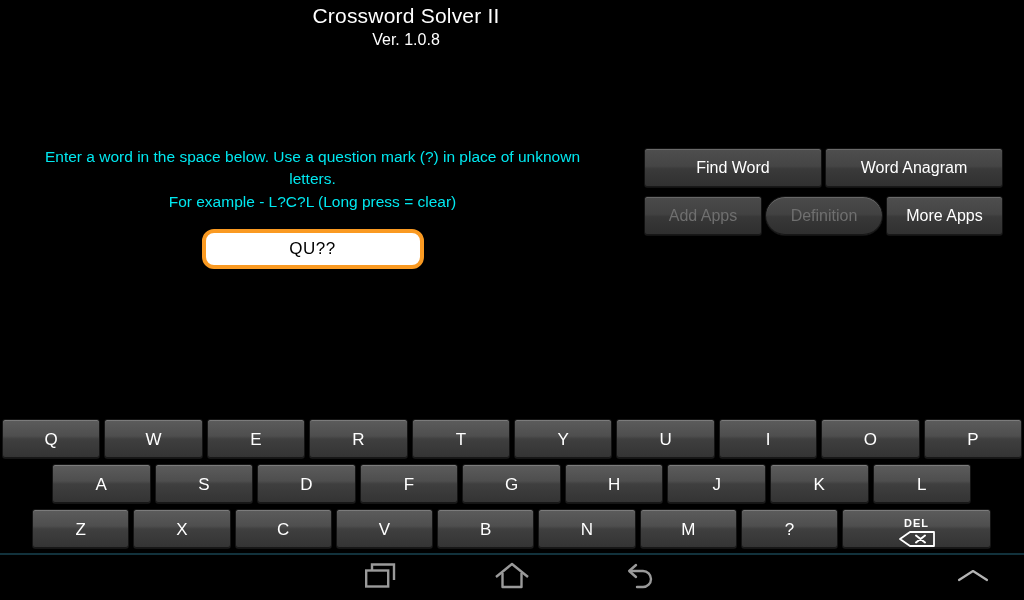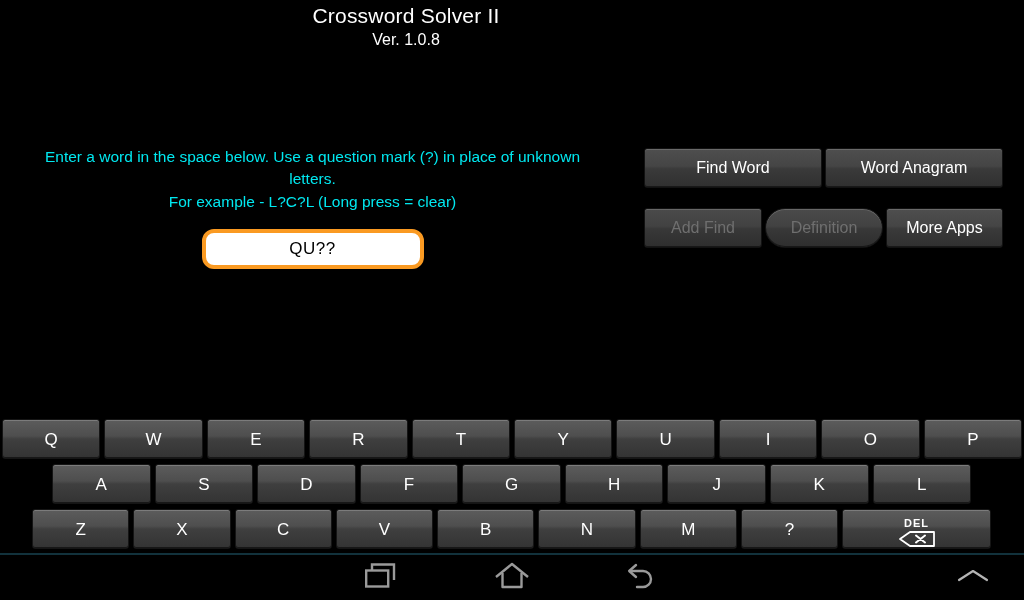--- a/index.html
+++ b/index.html
@@ -93,21 +93,21 @@
   
   #right-panel {
     position: absolute;
     left: 644px;
     top: 148px;
     width: 361px;
   }
   .btn-row {
     display: flex;
     gap: 3px;
-    margin-bottom: 20px;
+    margin-bottom: 8px;
     align-items: flex-end;
   }
   .action-btn {
     flex: 1 1 0;
     height: 40px;
     border-radius: 3px;
     border: 1px solid #121212;
     background: linear-gradient(to bottom, #4e4e4e 0%, #454545 45%, #3a3a3a 52%, #303030 100%);
     box-shadow: inset 0 1px 0 rgba(255,255,255,0.16), inset 0 -1px 0 rgba(0,0,0,0.5);
     color: #ffffff;
@@ -232,21 +232,21 @@
       <input id="word-input" type="text" value="QU??" style="">
     </div>
   </div>
 
   <div id="right-panel">
     <div class="btn-row">
       <button class="action-btn" id="btn-find-word">Find Word</button>
       <button class="action-btn" id="btn-find-anagram">Word Anagram</button>
     </div>
     <div class="btn-row">
-      <button class="action-btn disabled" id="btn-add-word" disabled="">Add Find</button>
+      <button class="action-btn disabled" id="btn-add-word" disabled="">Add Apps</button>
       <button class="action-btn disabled" id="btn-definition" disabled="">Definition</button>
       <button class="action-btn" id="btn-more-apps">More Apps</button>
     </div>
   </div>
 
   <div id="keyboard">
     <div class="kb-row" id="kb-row-1">
         <button class="key">Q</button>
         <button class="key">W</button>
         <button class="key">E</button>

